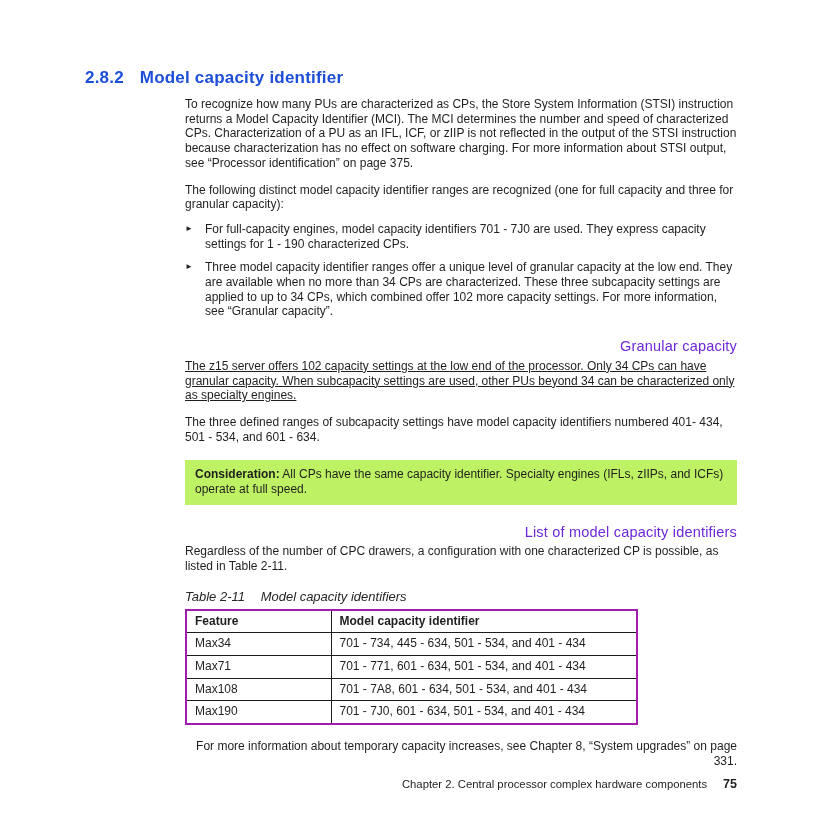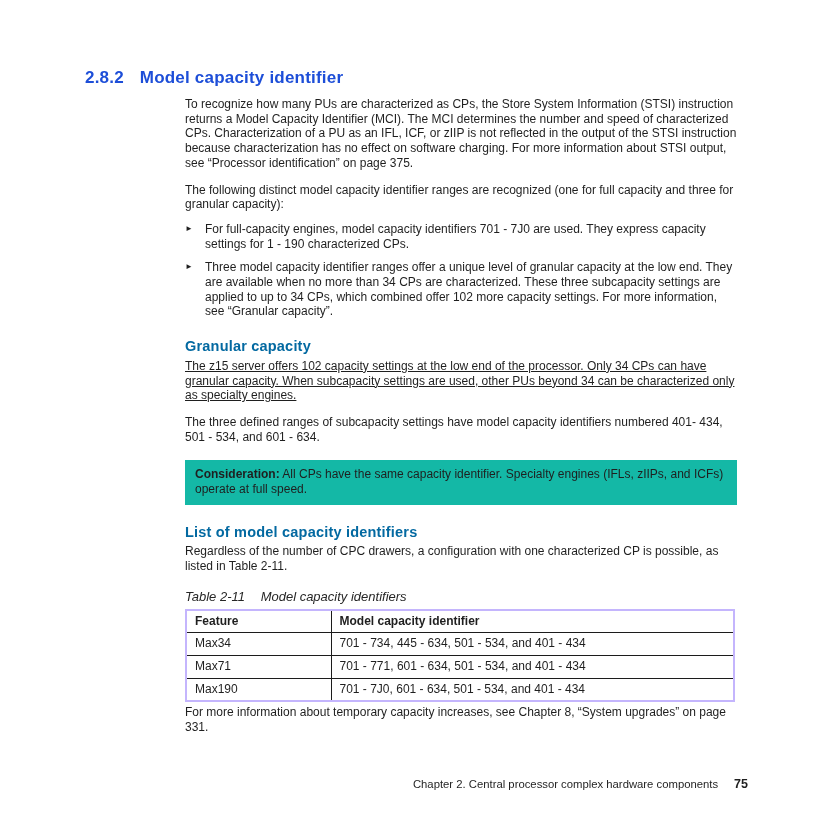--- a/index.html
+++ b/index.html
@@ -36,58 +36,59 @@
   .bullet-item { display: flex; margin-top: 9px; }
   .bullet-marker {
     width: 20px;
     flex: 0 0 20px;
     font-size: 8px;
     line-height: 14.7px;
     color: #1f1f1f;
   }
   .sub-heading {
     font-size: 14.5px;
-    font-weight: bold;
-    color: #0369a1;
+    font-weight: normal;
+    color: #6d28d9;
     margin-top: 20px;
     margin-bottom: 5px;
     letter-spacing: 0.2px;
+    text-align: right;
   }
   .consideration {
     margin-top: 16px;
-    background: #14b8a6;
+    background: #bef264;
     padding: 7px 10px 8px 10px;
     width: 552px;
   }
   .table-caption {
     margin-top: 16px;
     font-style: italic;
     font-size: 13px;
     color: #262626;
   }
   .table-caption .cap-num { margin-right: 12px; }
   table.cap-table {
     margin-top: 4px;
     border-collapse: collapse;
-    width: 550px;
-    border: 2px solid #c4b5fd;
+    width: 453px;
+    border: 2px solid #a21caf;
   }
   table.cap-table th, table.cap-table td {
     border: 1px solid #1c1c1c;
     font-size: 12px;
     text-align: left;
     vertical-align: middle;
     padding: 3px 8px 4px 8px;
     height: 20px;
   }
   table.cap-table th { font-weight: bold; }
   .col-feature { width: 145px; }
   .footer {
     position: absolute;
-    left: 96px;
+    left: 85px;
     top: 777px;
     width: 652px;
     text-align: right;
     font-size: 11.3px;
     color: #1f1f1f;
   }
   .footer .page-num {
     font-weight: bold;
     font-size: 12.5px;
     margin-left: 16px;
@@ -148,26 +149,30 @@
       <tbody>
         <tr>
           <td>Max34</td>
           <td>701 - 734, 445 - 634, 501 - 534, and 401 - 434</td>
         </tr>
         <tr>
           <td>Max71</td>
           <td>701 - 771, 601 - 634, 501 - 534, and 401 - 434</td>
         </tr>
         <tr>
+          <td>Max108</td>
+          <td>701 - 7A8, 601 - 634, 501 - 534, and 401 - 434</td>
+        </tr>
+        <tr>
           <td>Max190</td>
           <td>701 - 7J0, 601 - 634, 501 - 534, and 401 - 434</td>
         </tr>
       </tbody>
     </table>
 
-    <div class="para" style="margin-top:3px;">For more information about temporary capacity increases, see Chapter 8, “System upgrades” on page 331.</div>
+    <div class="para" style="margin-top:14px;text-align:right;">For more information about temporary capacity increases, see Chapter 8, “System upgrades” on page 331.</div>
 
   </div>
 </div>
 
 <div class="footer">
   <span>Chapter 2. Central processor complex hardware components</span><span class="page-num">75</span>
 </div>
 
 </body></html>

